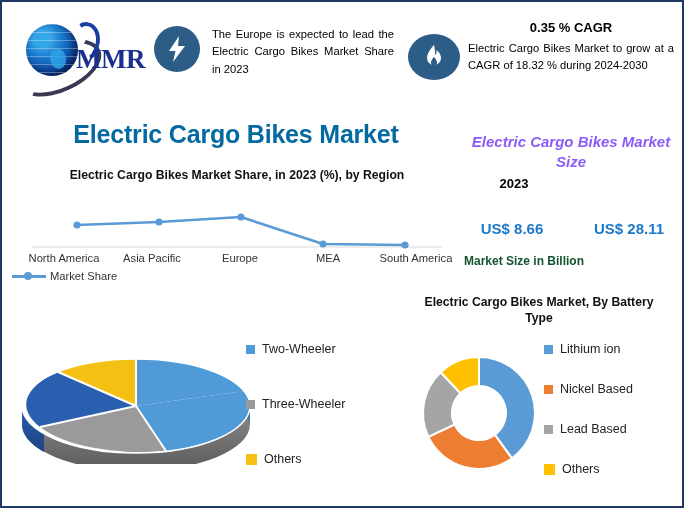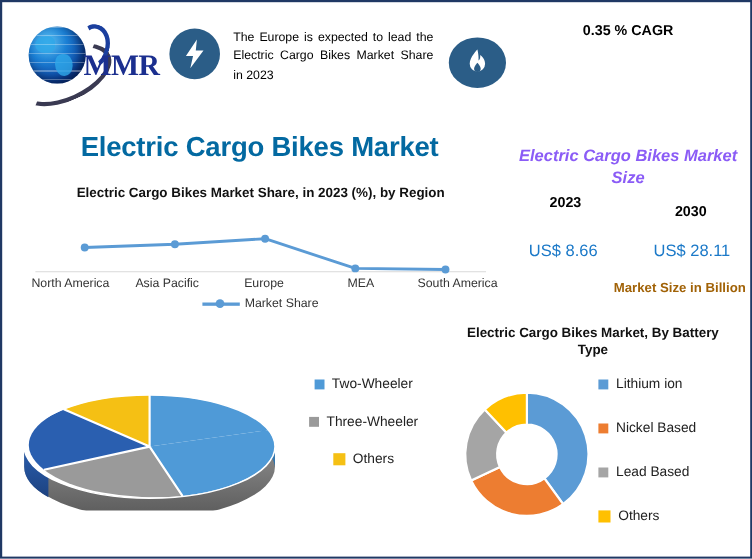--- a/index.html
+++ b/index.html
@@ -135,21 +135,20 @@
     color: #333;
   }
   .cat-labels span {
     flex: 1;
     text-align: center;
   }
   .legend-inline {
     position: absolute;
     display: flex;
     align-items: center;
-    justify-content: center;
     gap: 4px;
     font-size: 11.2px;
     color: #333;
     width: 100%;
   }
   .legend-line {
     width: 34px; height: 3px;
     background: #5b9bd5;
     position: relative;
   }
@@ -172,29 +171,29 @@
     font-style: italic;
   }
   .ms-year {
     font-size: 13px;
     font-weight: 700;
     color: #000;
     text-align: center;
   }
   .ms-value {
     font-size: 15px;
-    font-weight: 400;
+    font-weight: 700;
     color: #1b79c8;
     text-align: center;
   }
   .ms-foot {
     font-size: 12px;
     font-weight: 700;
-    color: #a16207;
-    text-align: right;
+    color: #14532d;
+    text-align: left;
   }
 
   
   .legend-col {
     position: absolute;
     display: flex;
     flex-direction: column;
   }
   .legend-item {
     display: flex;
@@ -230,20 +229,21 @@
   </div>
   <div class="abs callout-text" style="left:210px; top:24px; width:182px;">The Europe is expected to lead the Electric Cargo Bikes Market Share in 2023</div>
 
   <div class="abs badge-circle" style="left:406px; top:32px; width:52px; height:46px; border-radius:50%;">
     <svg width="20" height="26" viewBox="0 0 20 26" aria-hidden="true">
       <path d="M10 1 C10 1 3 8 3 14 a7 7 0 0 0 14 0 C17 9 12.5 6 12.5 6 C13 10 11 11 11 11 C11.5 7 10 1 10 1 Z" fill="#ffffff"></path>
       <path d="M10 13 C10 13 7 16 7 18.5 a3 3 0 0 0 6 0 C13 16 10 13 10 13 Z" fill="#2b5d87"></path>
     </svg>
   </div>
   <div class="abs cagr-head" style="left:466px; top:18px; width:206px;">0.35 % CAGR</div>
+  <div class="abs callout-text" style="left:466px; top:38px; width:206px;">Electric Cargo Bikes Market to grow at a CAGR of 18.32 % during 2024-2030</div>
 
   <div class="abs main-title" style="left:8px; top:118px; width:452px;">Electric Cargo Bikes Market</div>
 
   <div class="abs" style="left:10px; top:165px; width:450px; height:120px;">
 
     <div class="chart-title" style="width:450px;">Electric Cargo Bikes Market Share, in 2023 (%), by Region</div>
 
     <div class="abs" style="left:20px; top:40px; width:410px; height:45px;">
       <svg width="410" height="45" viewBox="0 0 410 45" aria-hidden="true">
         <line x1="0" y1="40" x2="410" y2="40" stroke="#d9d9d9" stroke-width="1"></line>
@@ -267,21 +267,20 @@
     <div class="legend-inline" style="left:0; top:103px;">
       <span class="legend-line"></span>
       <span>Market Share</span>
     </div>
   </div>
 
   <div class="abs" style="left:462px; top:130px; width:214px; height:150px;">
     <div class="ms-title" style="width:214px;">Electric Cargo Bikes Market Size</div>
 
     <div class="abs ms-year" style="left:2px; top:44px; width:96px;">2023</div>
-    <div class="abs ms-year" style="left:116px; top:52px; width:96px;">2030</div>
 
     <div class="abs ms-value" style="left:0px; top:88px; width:96px;">US$ 8.66</div>
     <div class="abs ms-value" style="left:116px; top:88px; width:98px;">US$ 28.11</div>
 
     <div class="abs ms-foot" style="left:0px; top:122px; width:214px;">Market Size in Billion</div>
   </div>
 
   <div class="abs" style="left:8px; top:292px; width:400px; height:210px;">
 
 
@@ -313,21 +312,21 @@
 
         <path d="M120,62 L24,83 A114,47 0 0 1 42,28 Z" fill="#2a5fb0"></path>
 
         <path d="M120,62 L42,28 A114,47 0 0 1 120,15 Z" fill="#f5c014"></path>
 
         <path d="M120,62 L120,15 M120,62 L150,107 M120,62 L24,83 M120,62 L42,28" stroke="#ffffff" stroke-width="2" fill="none"></path>
         <ellipse cx="120" cy="62" rx="114" ry="47" fill="none" stroke="#ffffff" stroke-width="1.4"></ellipse>
       </svg>
     </div>
 
-    <div class="legend-col" style="left:248px; top:48px; width:145px; gap:20px;align-items:center;">
+    <div class="legend-col" style="left:236px; top:48px; width:145px; gap:41px;">
       <div class="legend-item">
         <span class="legend-sq" style="background:#4f9ad7;"></span>
         <span>Two-Wheeler</span>
       </div>
       <div class="legend-item">
         <span class="legend-sq" style="background:#9a9a9a;"></span>
         <span>Three-Wheeler</span>
       </div>
       <div class="legend-item">
         <span class="legend-sq tall" style="background:#f5c014;"></span>

